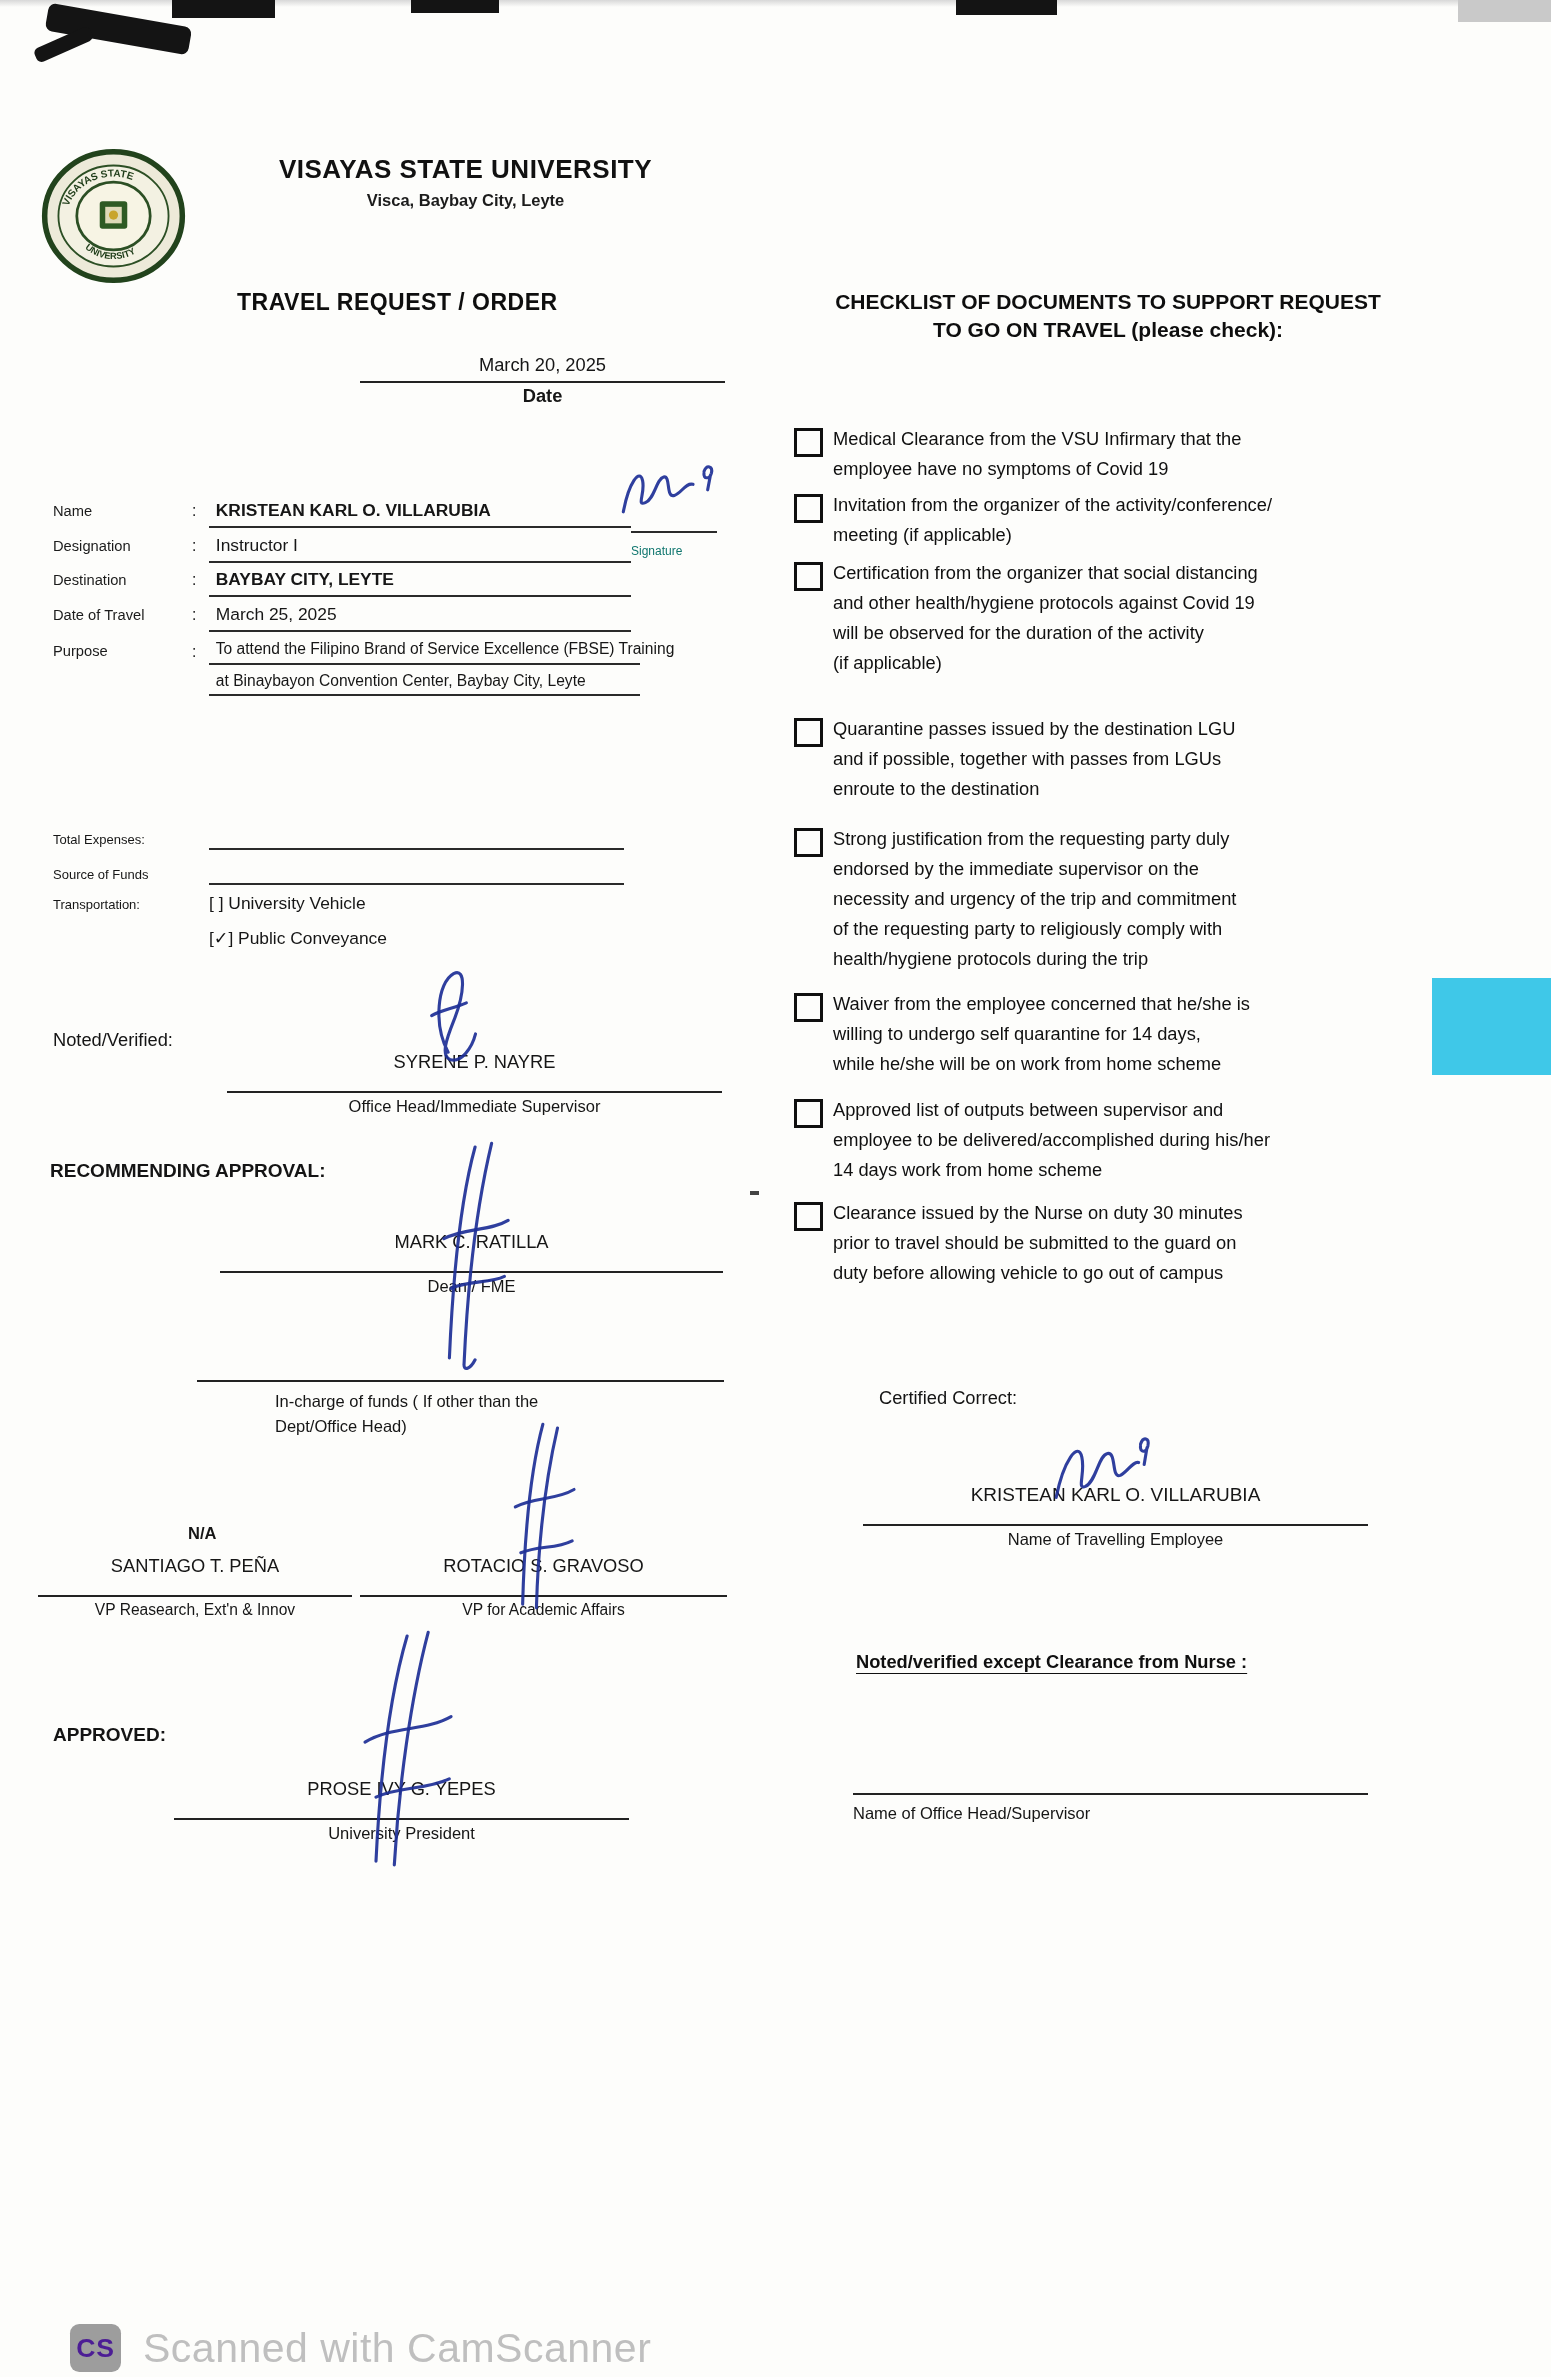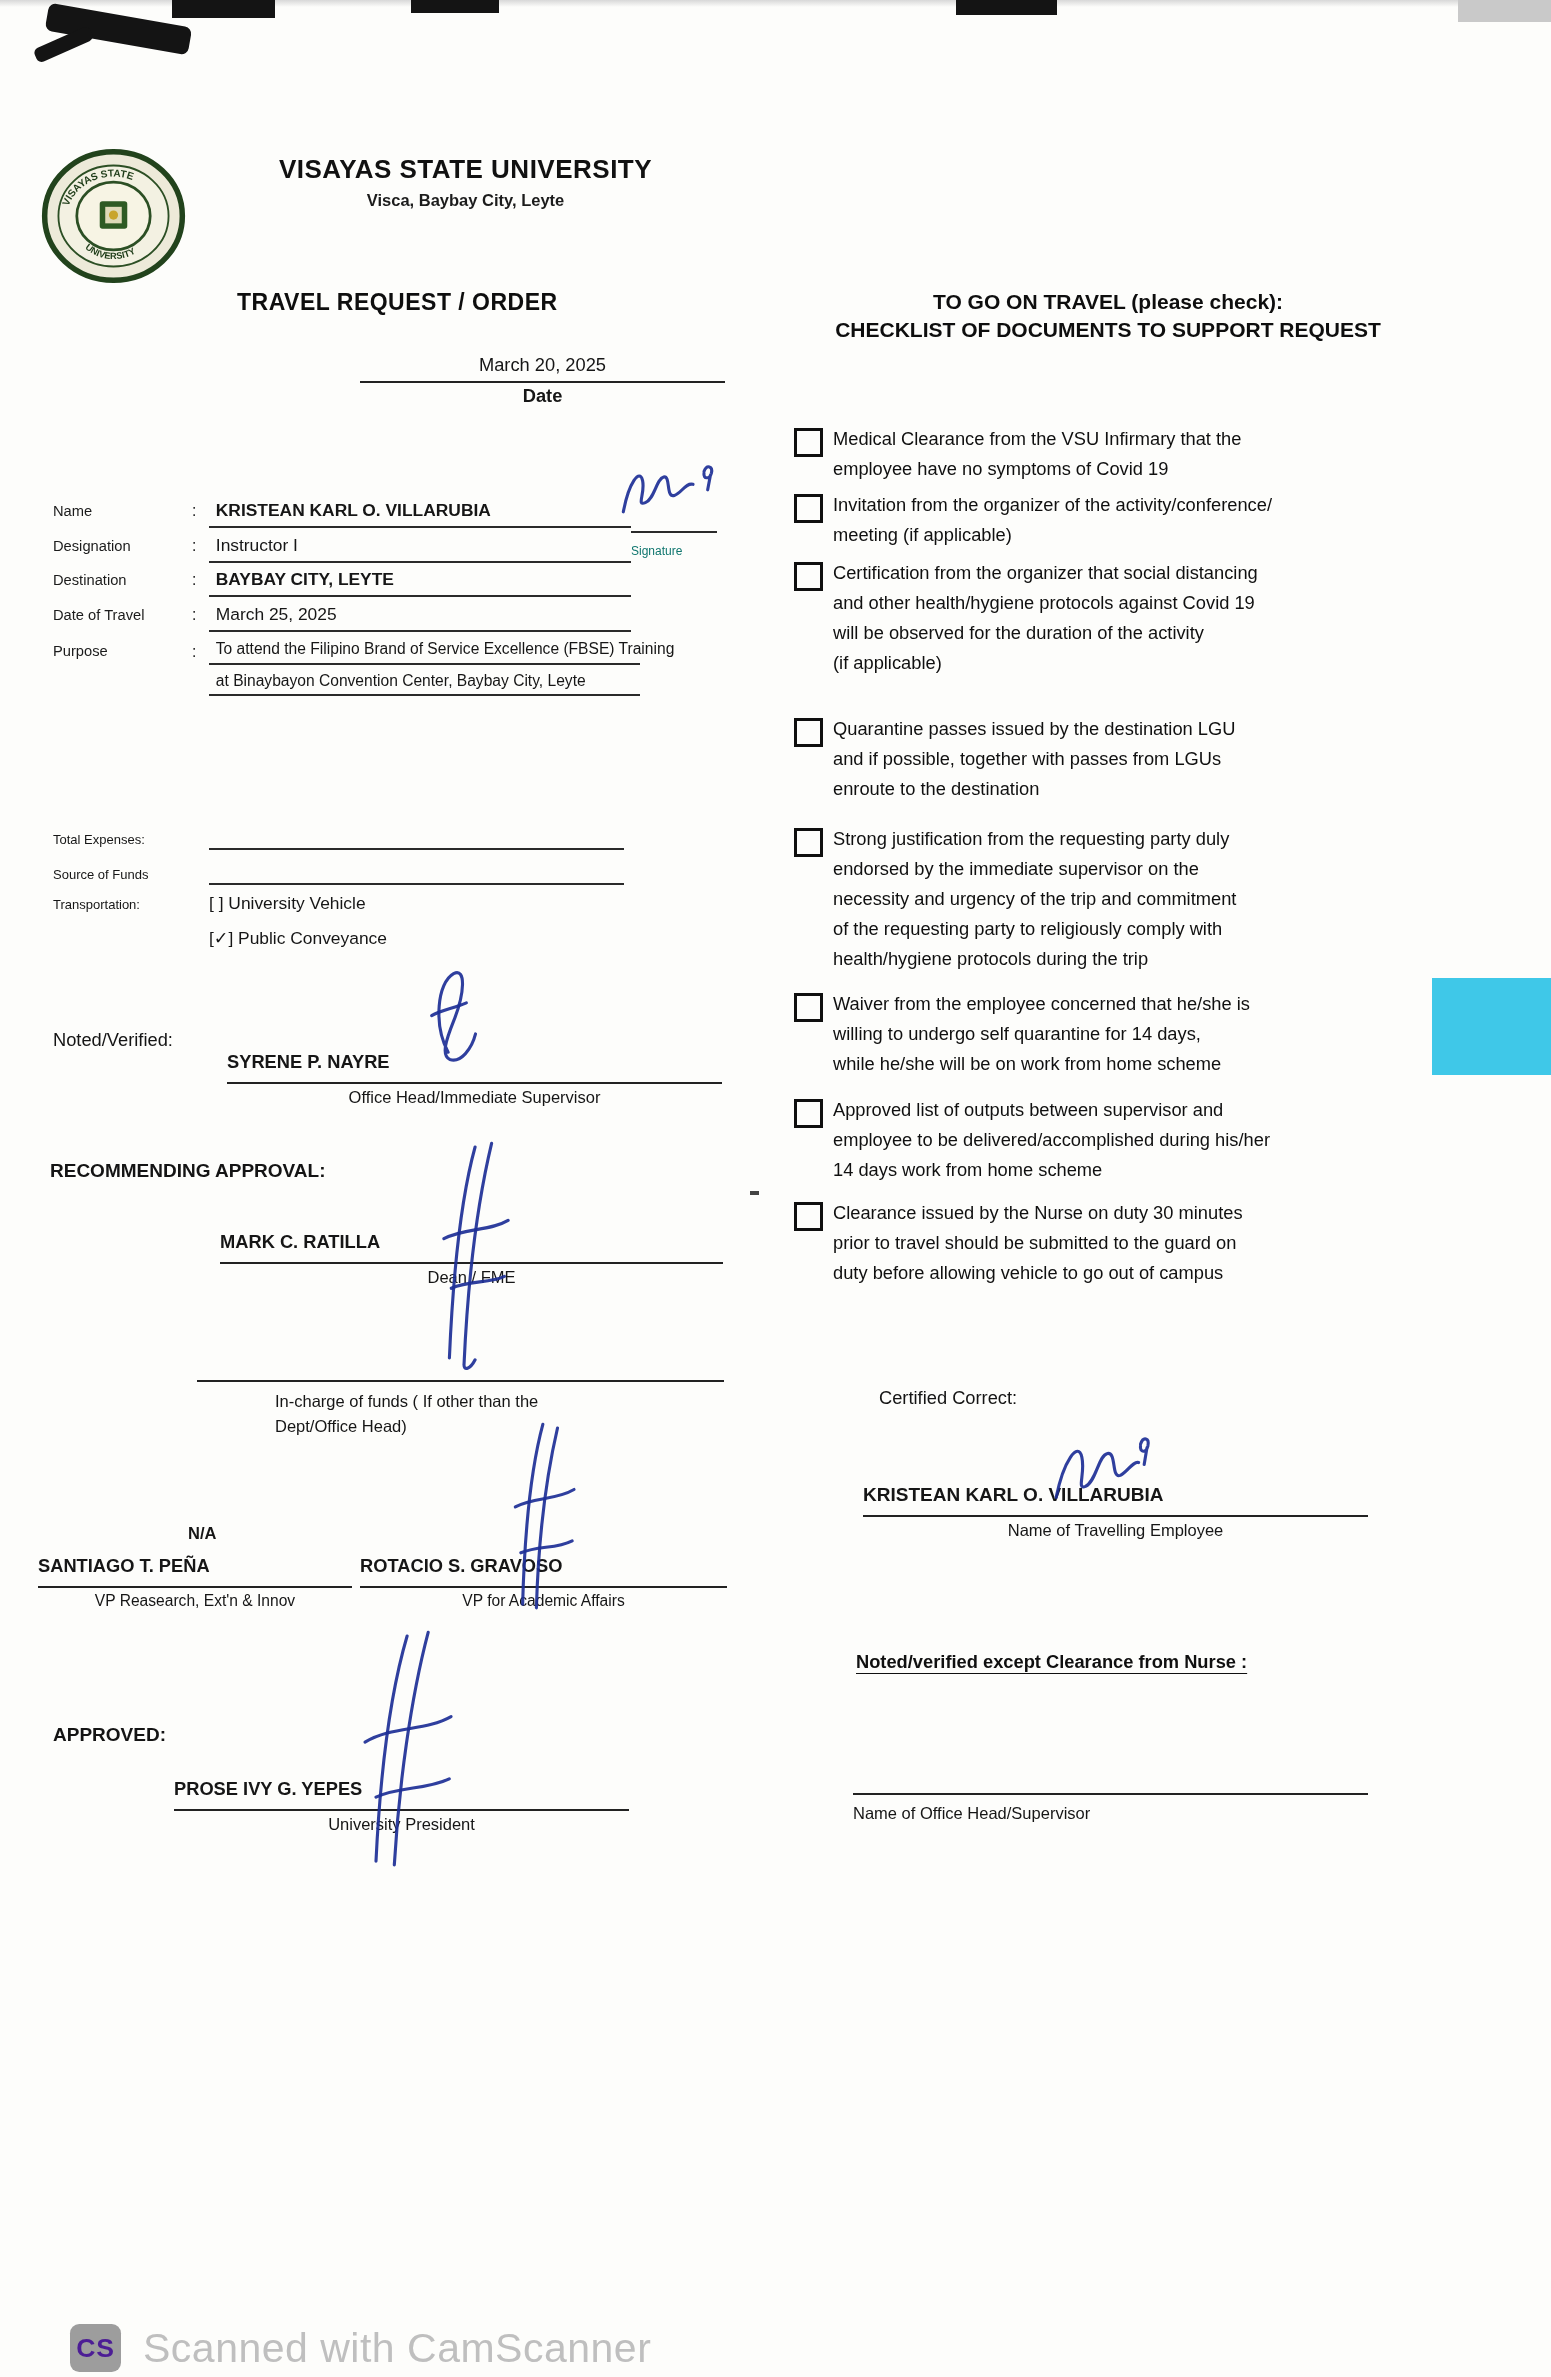--- a/index.html
+++ b/index.html
@@ -36,21 +36,21 @@
   .frow.bottomrow{align-items:flex-end;}
   .optext{font-size:17.4px;white-space:nowrap;}
   
   .namesig{position:absolute;}
   .nsline{width:86px;height:27.5px;border-bottom:2.3px solid #2a2a2a;}
   .nscap{font-size:12px;padding-top:11px;color:#0f766e;}
   
   .seclabel{position:absolute;font-size:18.3px;color:#141414;}
   .seclabel.bold{font-weight:bold;font-size:19px;}
   .sigblock{position:absolute;}
-  .signame{font-weight:bold;font-size:18.3px;text-align:left;border-bottom:2.8px solid #222;padding-bottom:9px;white-space:nowrap;}
+  .signame{font-weight:normal;font-size:18.3px;text-align:center;border-bottom:2.8px solid #222;padding-bottom:18px;white-space:nowrap;}
   .sigcap{text-align:center;font-size:16.5px;padding-top:3.7px;}
   .sigcap.sm{font-size:15.6px;}
   .hline{position:absolute;height:0;border-bottom:2.8px solid #222;}
   .capblock{position:absolute;text-align:left;font-size:16.5px;line-height:25px;}
   .natext{position:absolute;font-size:16.5px;font-weight:bold;}
   
   .citem{position:absolute;left:794px;width:648px;display:flex;align-items:flex-start;}
   .cbox{width:23px;height:23px;border:3.2px solid #0f0f0f;margin:3.7px 10px 0 0;flex:none;background:transparent;}
   .ctext{font-size:18.3px;line-height:30px;white-space:pre-line;color:#101010;}
   .notedexcept{position:absolute;font-size:18.3px;font-weight:bold;text-decoration:underline;text-underline-offset:4.6px;color:#101010;}
@@ -100,22 +100,22 @@
     <circle cx="79" cy="72" r="5" fill="#c8a42b"></circle>
   </svg>
 
   <div class="hdr" style="left:259px;top:154px;width:413px;">
     <div class="uni">VISAYAS STATE UNIVERSITY</div>
     <div class="addr">Visca, Baybay City, Leyte</div>
   </div>
 
   <div class="ftitle" style="left:237px;top:289px;">TRAVEL REQUEST / ORDER</div>
   <div class="ctitle" style="left:787px;top:288px;width:642px;">
+    <div>CHECKLIST OF DOCUMENTS TO SUPPORT REQUEST</div>
     <div>TO GO ON TRAVEL (please check):</div>
-    <div>CHECKLIST OF DOCUMENTS TO SUPPORT REQUEST</div>
   </div>
 
   <div class="dateblock" style="left:360px;top:354px;width:365px;">
     <div class="dateval">March 20, 2025</div>
     <div class="datecap">Date</div>
   </div>
 
   <div class="frow" style="top:500px;">
     <span class="flab">Name</span>
     <span class="fcol">:</span>

